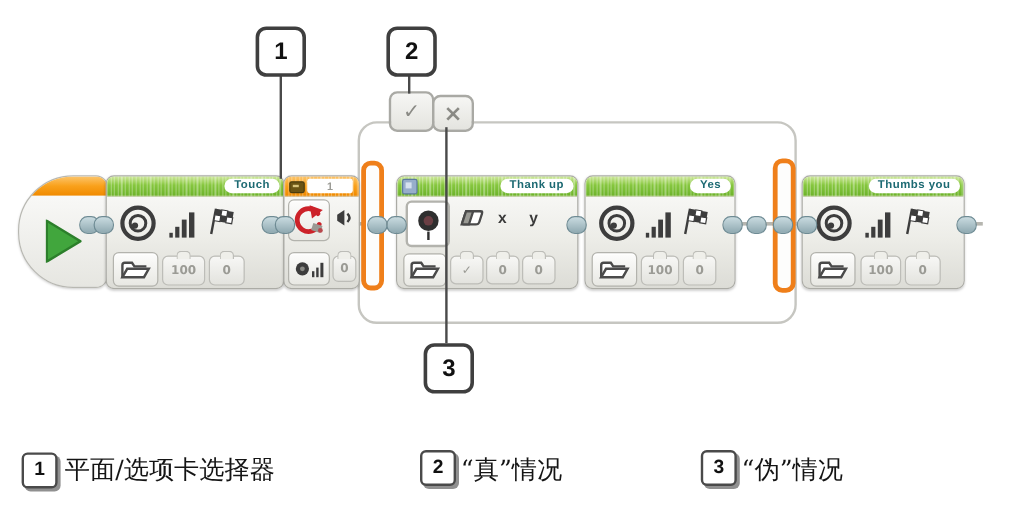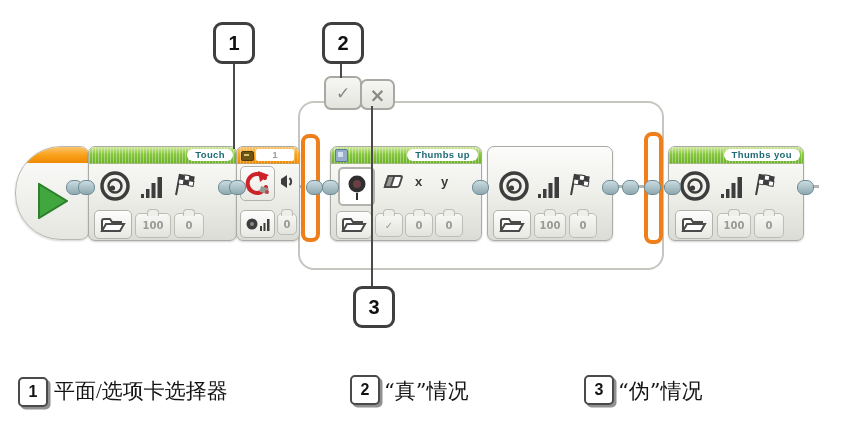--- a/index.html
+++ b/index.html
@@ -168,21 +168,21 @@
       </svg>
     </div>
     <div class="vtab" style="left:40px;top:66px;width:18px;height:20px;">
       <span>0</span>
     </div>
   </div>
 
   <div class="block" style="left:330px;width:150px;">
     <div class="hdr green">
       <span class="disp-hdr-icon"></span>
-      <span class="pill">Thumbs up</span>
+      <span class="pill">Thank up</span>
     </div>
     <div class="raised" style="left:7px;top:20px;width:33px;height:35px;border-width:2px;background:#fff;">
       <svg width="24" height="28">
         <circle cx="12" cy="11" r="8.5" fill="#2f2f2f"></circle>
         <circle cx="12" cy="11" r="4" fill="#6b3f44"></circle>
         <rect x="11" y="20" width="2" height="7" fill="#2f2f2f"></rect>
       </svg>
     </div>
     <svg width="22" height="17" style="position:absolute;left:50px;top:27px;">
       <g transform="skewX(-18)">
@@ -203,20 +203,23 @@
     </div>
     <div class="vtab" style="left:74px;top:66px;width:26px;height:22px;">
       <span>0</span>
     </div>
     <div class="vtab" style="left:104px;top:66px;width:26px;height:22px;">
       <span>0</span>
     </div>
   </div>
 
   <div class="block" style="left:487px;width:124px;">
+    <div class="hdr green">
+      <span class="pill">Yes</span>
+    </div>
     <svg width="36" height="36" style="position:absolute;left:8px;top:21px;">
       <circle cx="18" cy="18" r="13" fill="none" stroke="#3d3d3d" stroke-width="3.5"></circle>
       <circle cx="18" cy="18" r="6.5" fill="none" stroke="#3d3d3d" stroke-width="2.5"></circle>
       <circle cx="15.5" cy="20" r="2.6" fill="#3d3d3d"></circle>
     </svg>
     <svg width="22" height="26" style="position:absolute;left:50px;top:26px;">
       <rect x="0" y="21" width="3" height="4" fill="#3d3d3d"></rect>
         <rect x="5" y="16" width="3.5" height="9" fill="#3d3d3d"></rect>
       <rect x="10.5" y="10" width="4" height="15" fill="#3d3d3d"></rect>
         <rect x="16.5" y="4" width="4.5" height="21" fill="#3d3d3d"></rect>
@@ -310,21 +313,21 @@
     <span>2</span>
   </div>
   <div class="cbox" style="left:353px;top:286px;">
     <span>3</span>
   </div>
 
   <div>
     <div class="badge" style="left:18px;top:377px;">
       <span>1</span>
     </div>
-    <div class="legend-text" style="left:54px;top:376px;font-family:Liberation Serif, serif;">平面/选项卡选择器</div>
+    <div class="legend-text" style="left:54px;top:376px;">平面/选项卡选择器</div>
     <div class="badge" style="left:350px;top:375px;">
       <span>2</span>
     </div>
     <div class="legend-text" style="left:384px;top:376px;">“真”情况</div>
     <div class="badge" style="left:584px;top:375px;">
       <span>3</span>
     </div>
     <div class="legend-text" style="left:618px;top:376px;">“伪”情况</div>
   </div>
 

